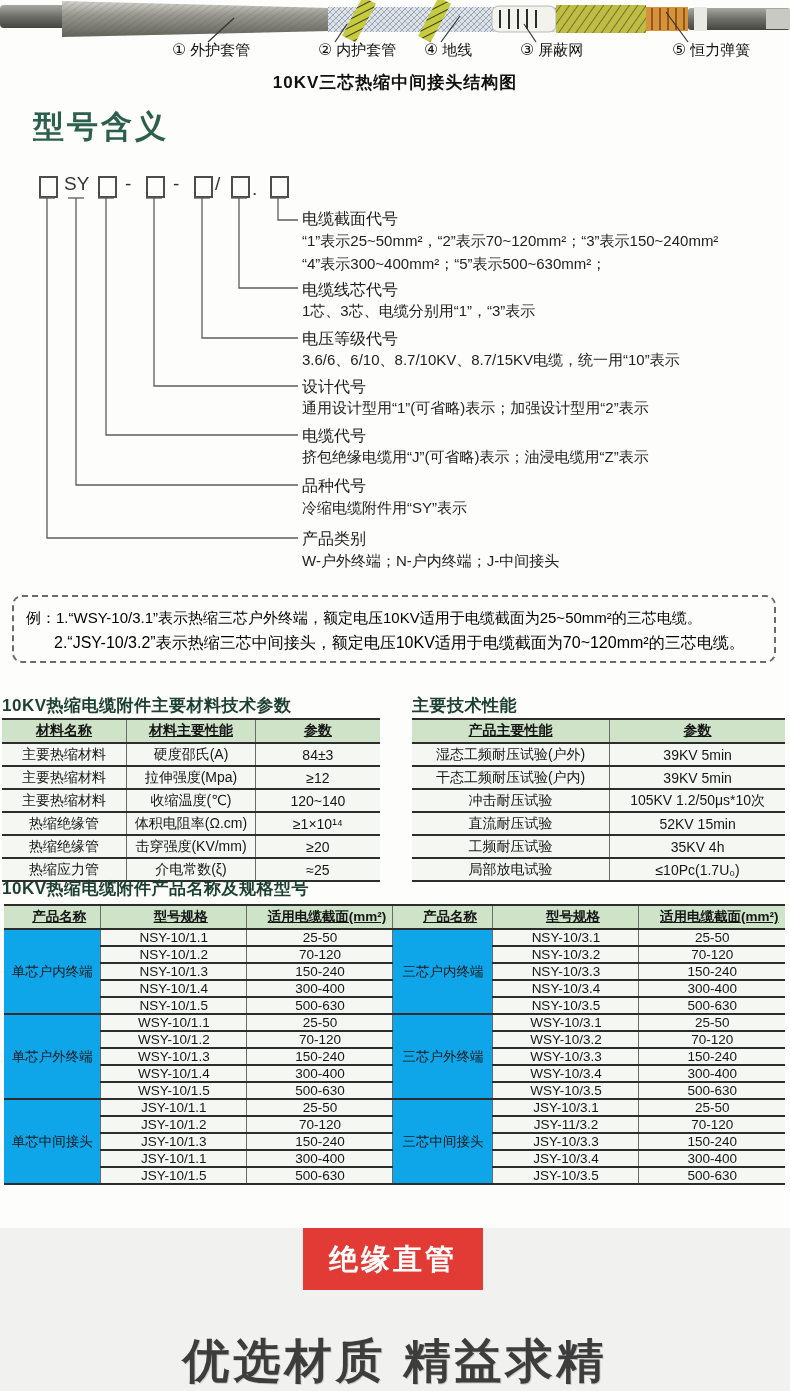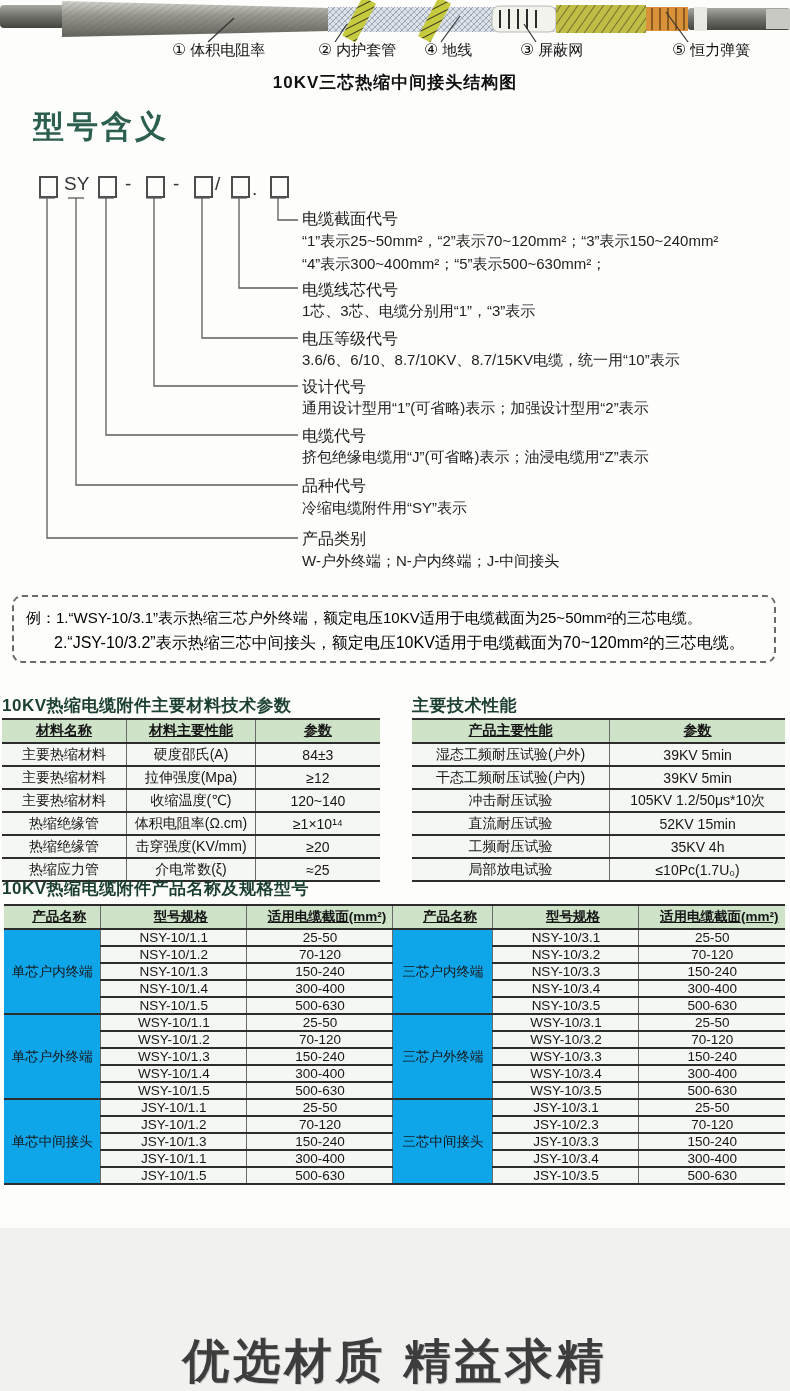--- a/index.html
+++ b/index.html
@@ -122,21 +122,21 @@
     <g stroke="#333" stroke-width="1.2">
       <line x1="234" y1="18" x2="208" y2="42"></line>
       <line x1="347" y1="24" x2="335" y2="42"></line>
       <line x1="460" y1="16" x2="441" y2="42"></line>
       <line x1="524" y1="24" x2="536" y2="42"></line>
       <line x1="666" y1="12" x2="688" y2="42"></line>
     </g>
   </svg>
 
   <div class="hero-label" style="left:172px">
-    <span class="num">①</span><span>体积电阻率</span>
+    <span class="num">①</span><span>外护套管</span>
   </div>
   <div class="hero-label" style="left:318px">
     <span class="num">②</span><span>内护套管</span>
   </div>
   <div class="hero-label" style="left:424px">
     <span class="num">④</span><span>地线</span>
   </div>
   <div class="hero-label" style="left:520px">
     <span class="num">③</span><span>屏蔽网</span>
   </div>
@@ -384,21 +384,21 @@
           <td rowspan="5" class="grp">单芯中间接头</td>
           <td>JSY-10/1.1</td>
           <td>25-50</td>
           <td rowspan="5" class="grp">三芯中间接头</td>
           <td>JSY-10/3.1</td>
           <td>25-50</td>
         </tr>
         <tr>
           <td>JSY-10/1.2</td>
           <td>70-120</td>
-          <td>JSY-10/2.3</td>
+          <td>JSY-11/3.2</td>
           <td>70-120</td>
         </tr>
         <tr>
           <td>JSY-10/1.3</td>
           <td>150-240</td>
           <td>JSY-10/3.3</td>
           <td>150-240</td>
         </tr>
         <tr>
           <td>JSY-10/1.1</td>
@@ -409,15 +409,16 @@
         <tr>
           <td>JSY-10/1.5</td>
           <td>500-630</td>
           <td>JSY-10/3.5</td>
           <td>500-630</td>
         </tr>
       </tbody>
   </table>
 
   <div class="bottom-gray"></div>
+  <div class="banner">绝缘直管</div>
   <div class="slogan">优选材质 精益求精</div>
 
 </div>
 
 </body></html>

